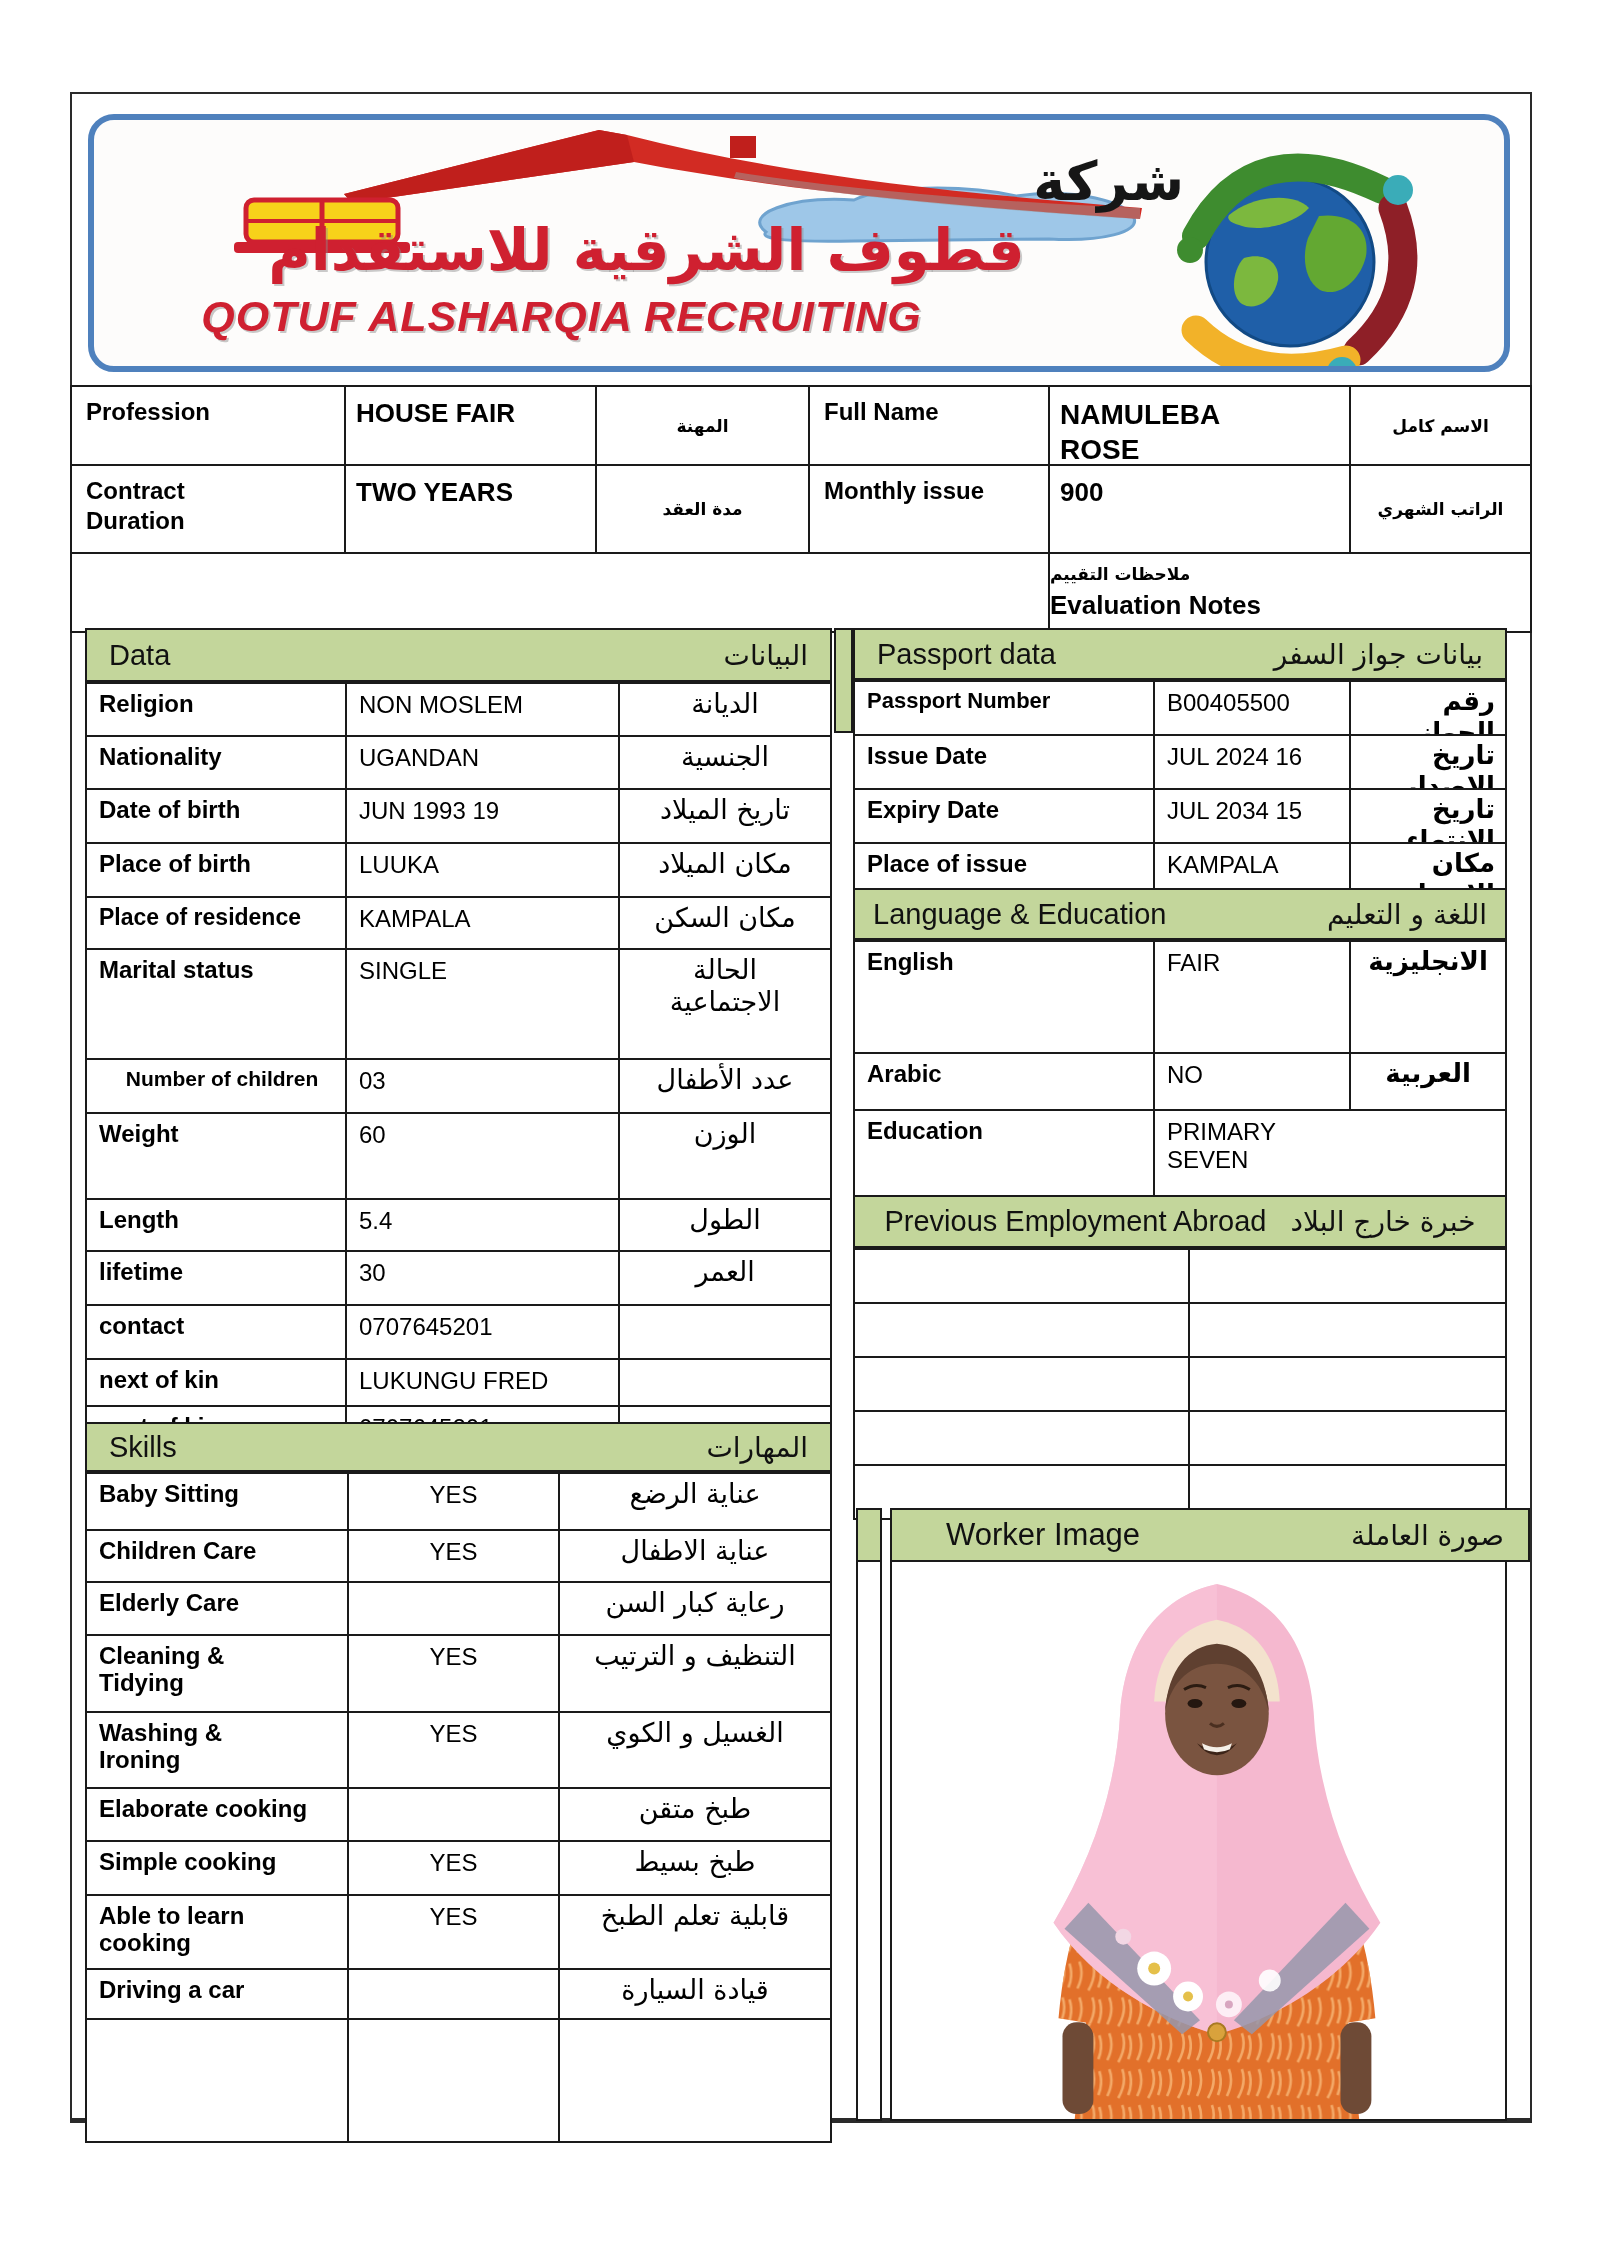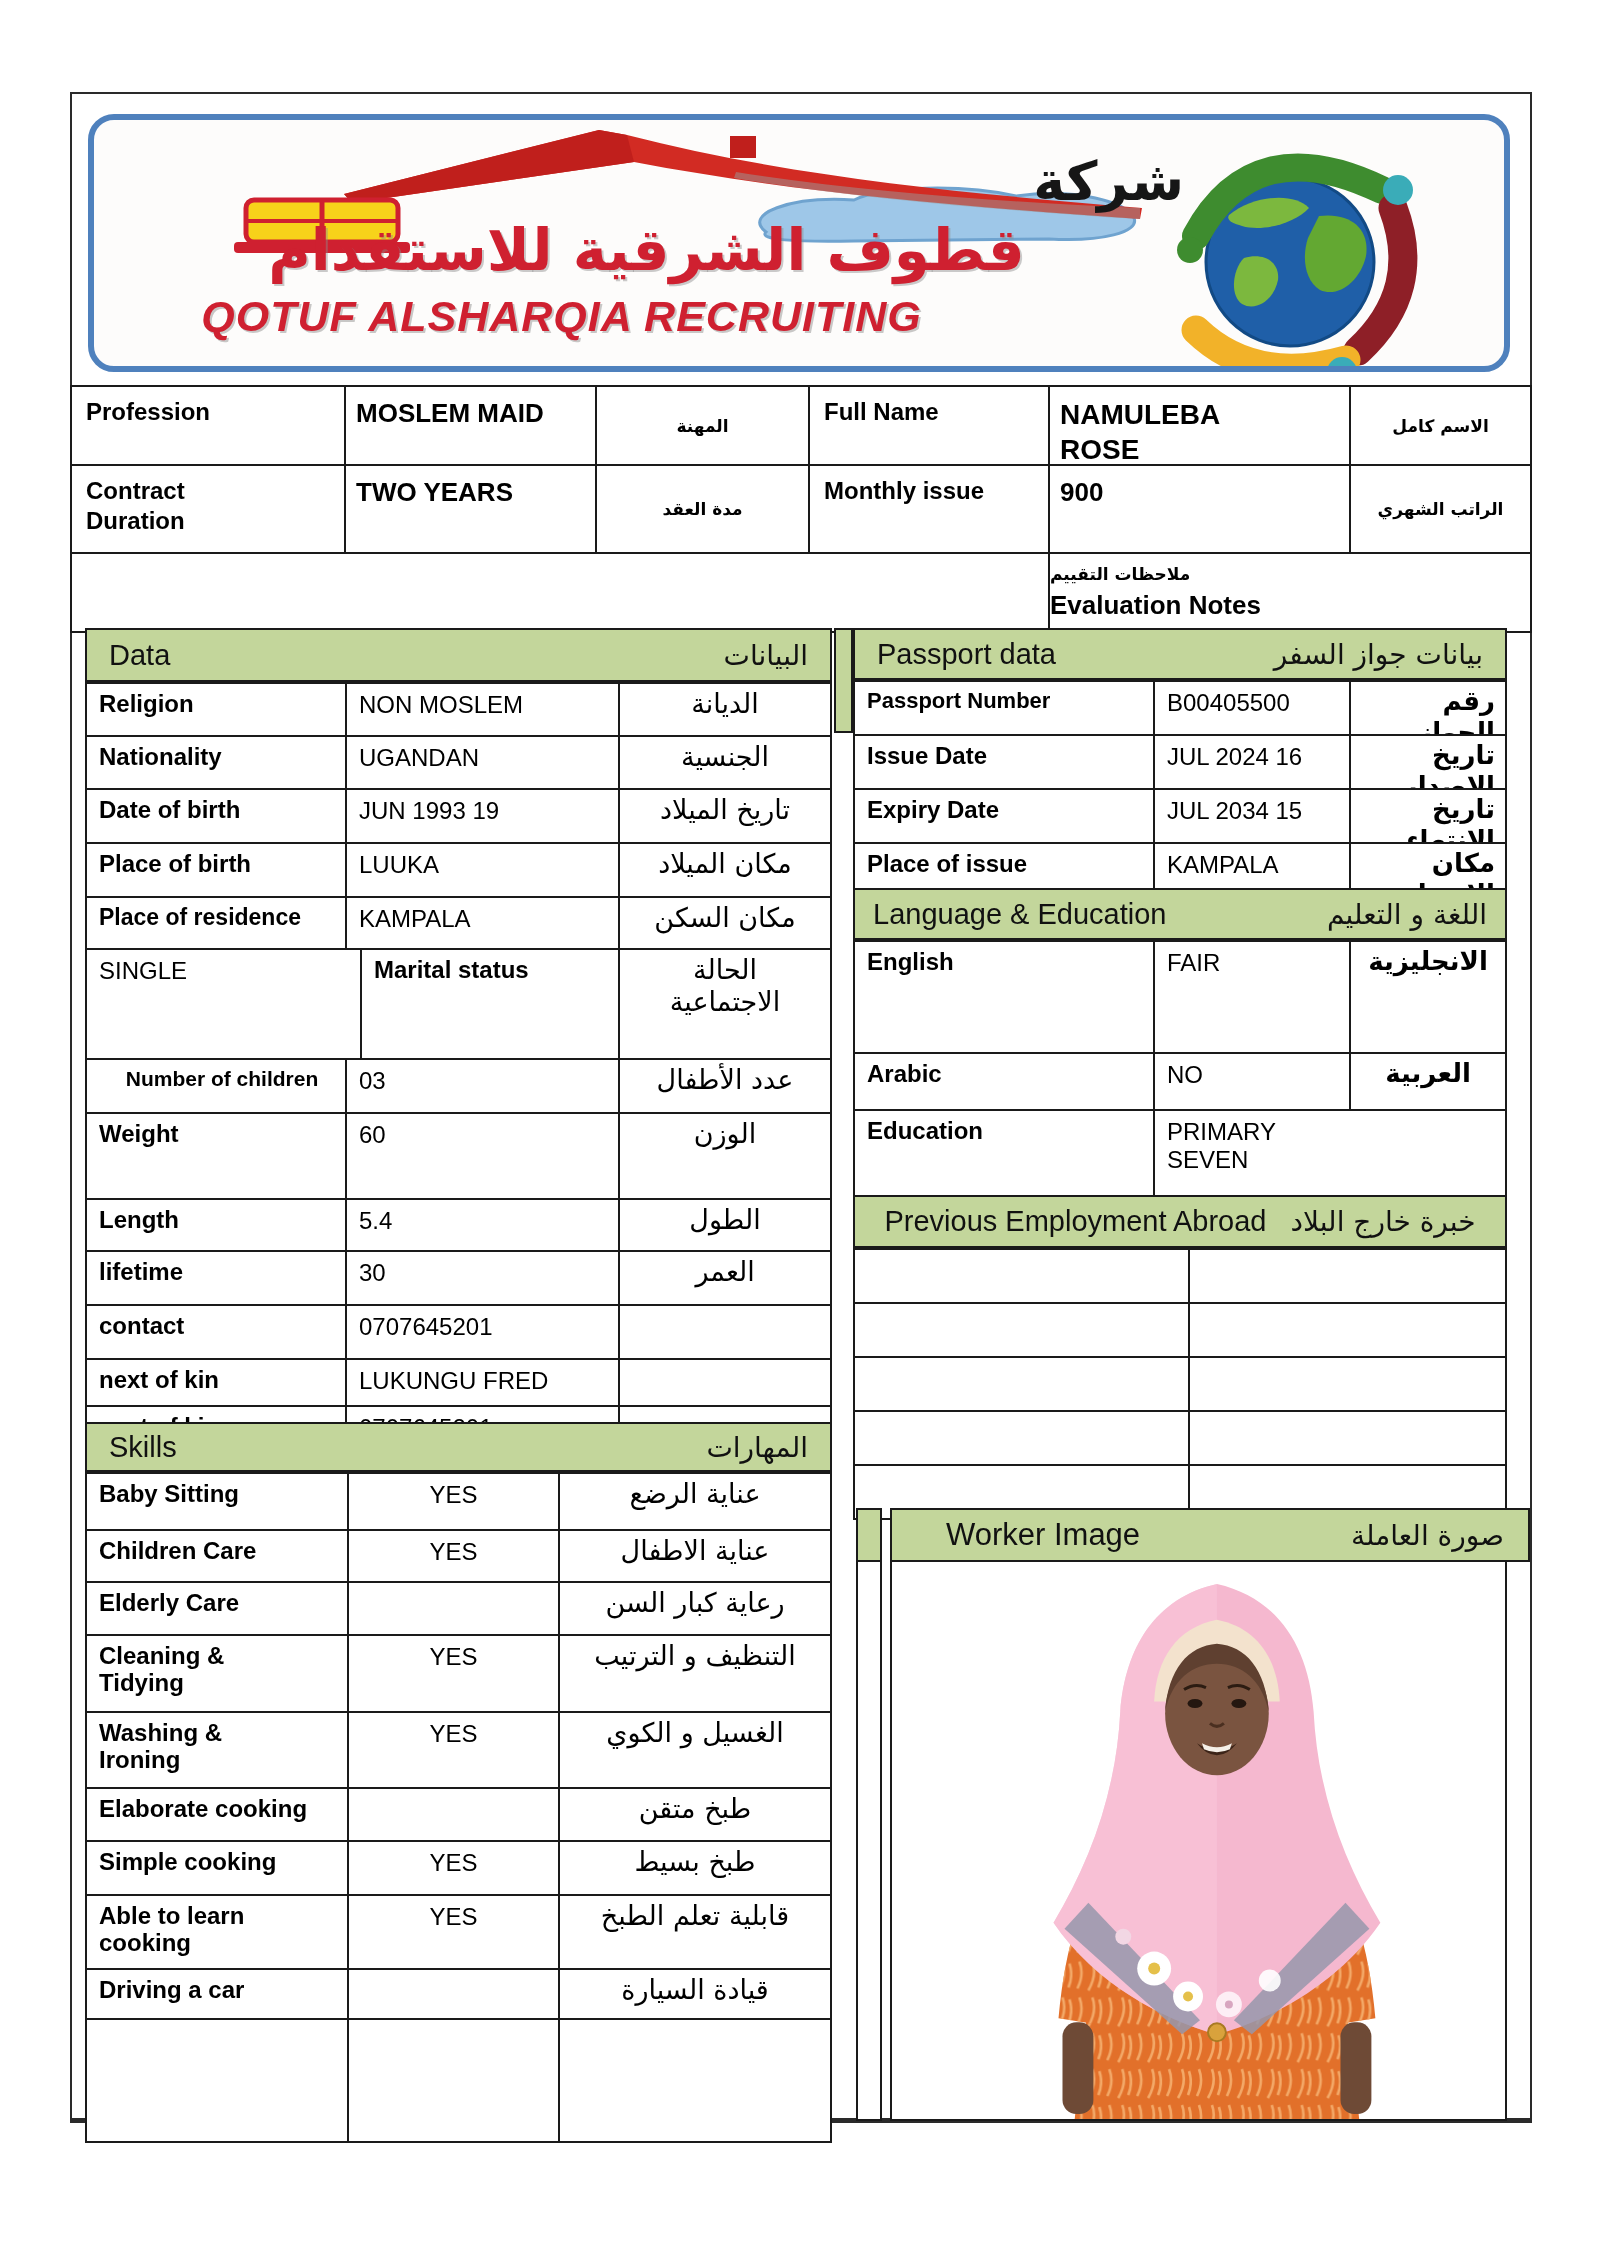--- a/index.html
+++ b/index.html
@@ -99,21 +99,21 @@
     <div class="en-main">QOTUF ALSHARQIA RECRUITING</div>
   </div>
 </div>
 
 <div class="abs tbl info-tbl">
   <div class="trow" style="height:77px">
     <div class="c i-lab" style="width:272px">
         <span>Profession</span>
       </div>
     <div class="c i-val" style="width:251px">
-        <span>MOSLEM MAID</span>
+        <span>HOUSE FAIR</span>
       </div>
     <div class="c i-ar" style="width:213px" dir="rtl">
         <span>المهنة</span>
       </div>
     <div class="c i-lab" style="width:240px">
         <span>Full Name</span>
       </div>
     <div class="c i-val" style="width:301px;font-size:28px">
         <span class="force-wrap" style="width:200px">NAMULEBA ROSE</span>
       </div>
@@ -206,25 +206,25 @@
         <span>Place of residence</span>
       </div>
     <div class="c val">
         <span>KAMPALA</span>
       </div>
     <div class="c arc" dir="rtl">
         <span>مكان السكن</span>
       </div>
   </div>
   <div class="trow" style="height:108px">
+    <div class="c lab">
+        <span>Marital status</span>
+      </div>
     <div class="c val">
         <span>SINGLE</span>
-      </div>
-    <div class="c lab">
-        <span>Marital status</span>
       </div>
     <div class="c arc" dir="rtl" style="text-align:center">
         <span class="force-wrap" style="width:160px">الحالة الاجتماعية</span>
       </div>
   </div>
   <div class="trow" style="height:52px">
     <div class="c lab small-lab">
         <span>Number of children</span>
       </div>
     <div class="c val">

